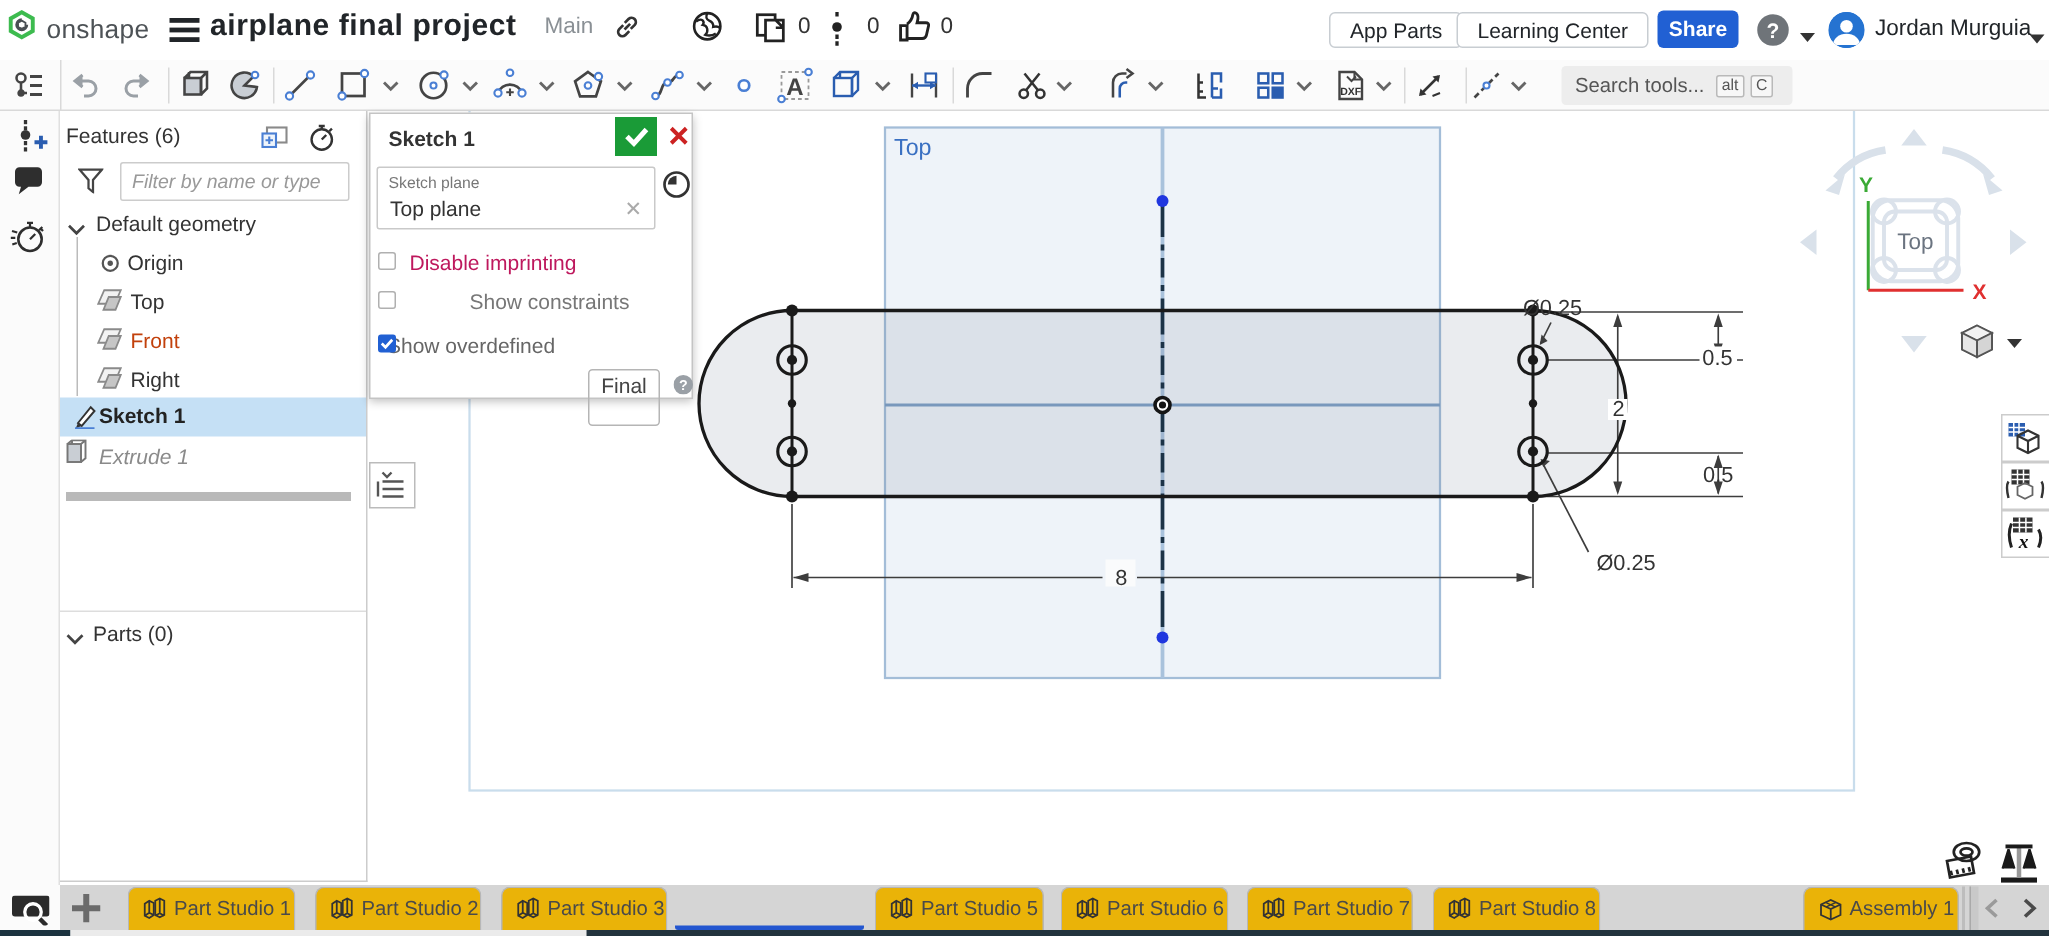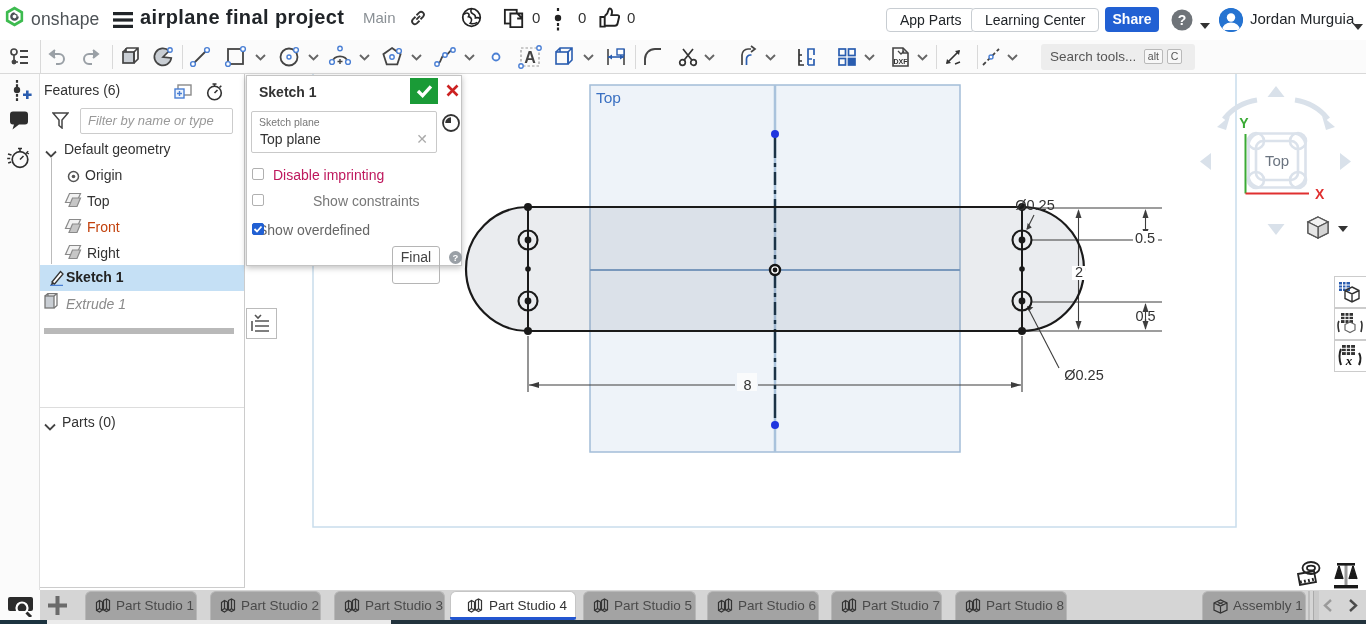--- a/index.html
+++ b/index.html
@@ -41,21 +41,21 @@
   #dlg-final{position:absolute;left:145px;top:170px;width:48px;height:38px;border:1px solid #b5b5b5;border-radius:3px;font-size:14px;color:#444;text-align:center;line-height:20px;box-sizing:border-box;}
   .chkrow{position:absolute;left:5px;font-size:14px;}
   .chkbox{position:absolute;left:0;top:1px;width:12px;height:12px;border:1px solid #b0b0b0;border-radius:2px;background:#fff;box-sizing:border-box;}
   
   #canvas-svg{left:245px;top:74px;}
   
   .rtog{left:1334px;width:32px;height:32px;background:#fff;border:1px solid #ccc;border-right:none;box-sizing:border-box;}
   
   #tabbar{left:40px;top:590px;width:1326px;height:30px;background:#d5d5d5;}
   #tabbl{left:0px;top:590px;width:40px;height:30px;background:#fbfbfb;}
-  .tab{position:absolute;top:1px;height:29px;background:#a3a3a3;border:1px solid #b7b7b7;border-bottom:none;border-radius:6px 6px 0 0;box-sizing:border-box;font-size:13.5px;color:#4a4a4a;white-space:nowrap;}
+  .tab{position:absolute;top:1px;height:29px;background:#eab308;border:1px solid #b7b7b7;border-bottom:none;border-radius:6px 6px 0 0;box-sizing:border-box;font-size:13.5px;color:#4a4a4a;white-space:nowrap;}
   .tab .tlabel{position:absolute;left:30px;top:6px;}
   .tab svg{position:absolute;left:9px;top:6px;}
   #tab-active{background:#fff;color:#333;border-color:#c5c5c5;}
   #tabunderline{left:450px;top:617px;width:126px;height:3px;background:#2356d0;border-radius:0 0 2px 2px;}
   .bstrip{top:620px;height:4px;}
 </style>
 </head>
 <body>
 
 <div id="topbar" class="abs"></div>
@@ -566,27 +566,20 @@
       </svg>
       <span class="tlabel">Part Studio 2</span>
     </div>
 <div class="tab" style="left:334px;width:111px;">
       <svg width="17" height="17" viewBox="0 0 17 17" fill="none" stroke="#333" stroke-width="1.2">
         <path d="M1.5 4.5 l3-2 3 1.5 v8 l-3 2 -3-1.5 z M4.5 2.5 v8 l-3 2 M4.5 10.5 l3 1.5"></path>
         <path d="M8.5 2.5 l3-1.5 3 1.5 v9.5 l-3 1.5 -3-1.5 z M11.5 1 v9.8 l-3 1.7 M11.5 10.8 l3 1.7"></path>
       </svg>
       <span class="tlabel">Part Studio 3</span>
     </div>
-<div class="tab" id="tab-active" style="left:450px;width:126px;">
-      <svg style="left:16px;" width="17" height="17" viewBox="0 0 17 17" fill="none" stroke="#333" stroke-width="1.2">
-        <path d="M1.5 4.5 l3-2 3 1.5 v8 l-3 2 -3-1.5 z M4.5 2.5 v8 l-3 2 M4.5 10.5 l3 1.5"></path>
-        <path d="M8.5 2.5 l3-1.5 3 1.5 v9.5 l-3 1.5 -3-1.5 z M11.5 1 v9.8 l-3 1.7 M11.5 10.8 l3 1.7"></path>
-      </svg>
-      <span class="tlabel" style="left:38px;">Part Studio 4</span>
-    </div>
 <div class="tab" style="left:583px;width:113px;">
       <svg width="17" height="17" viewBox="0 0 17 17" fill="none" stroke="#333" stroke-width="1.2">
         <path d="M1.5 4.5 l3-2 3 1.5 v8 l-3 2 -3-1.5 z M4.5 2.5 v8 l-3 2 M4.5 10.5 l3 1.5"></path>
         <path d="M8.5 2.5 l3-1.5 3 1.5 v9.5 l-3 1.5 -3-1.5 z M11.5 1 v9.8 l-3 1.7 M11.5 10.8 l3 1.7"></path>
       </svg>
       <span class="tlabel">Part Studio 5</span>
     </div>
 <div class="tab" style="left:707px;width:112px;">
       <svg width="17" height="17" viewBox="0 0 17 17" fill="none" stroke="#333" stroke-width="1.2">
         <path d="M1.5 4.5 l3-2 3 1.5 v8 l-3 2 -3-1.5 z M4.5 2.5 v8 l-3 2 M4.5 10.5 l3 1.5"></path>

